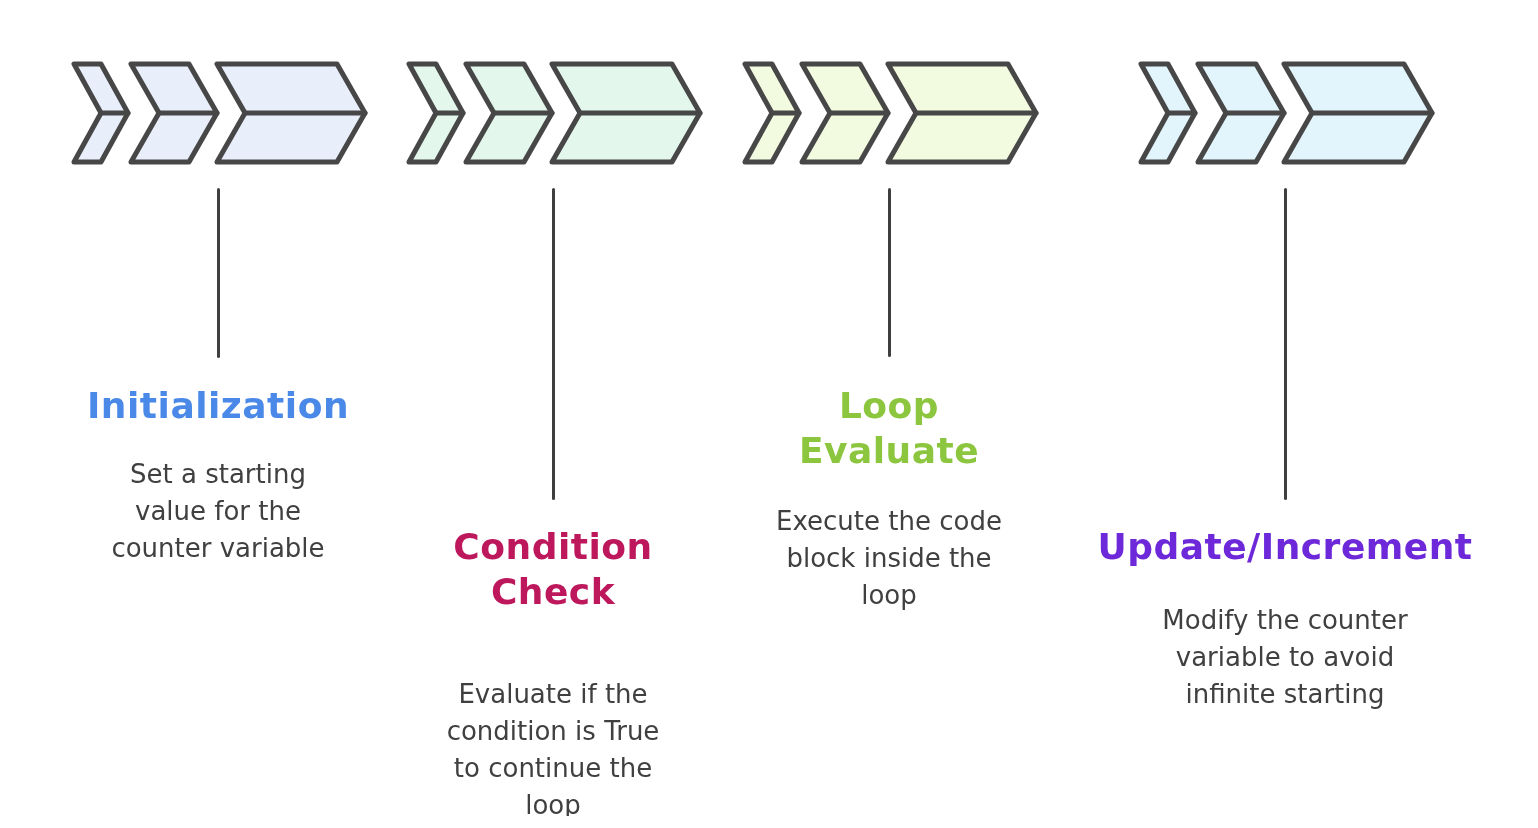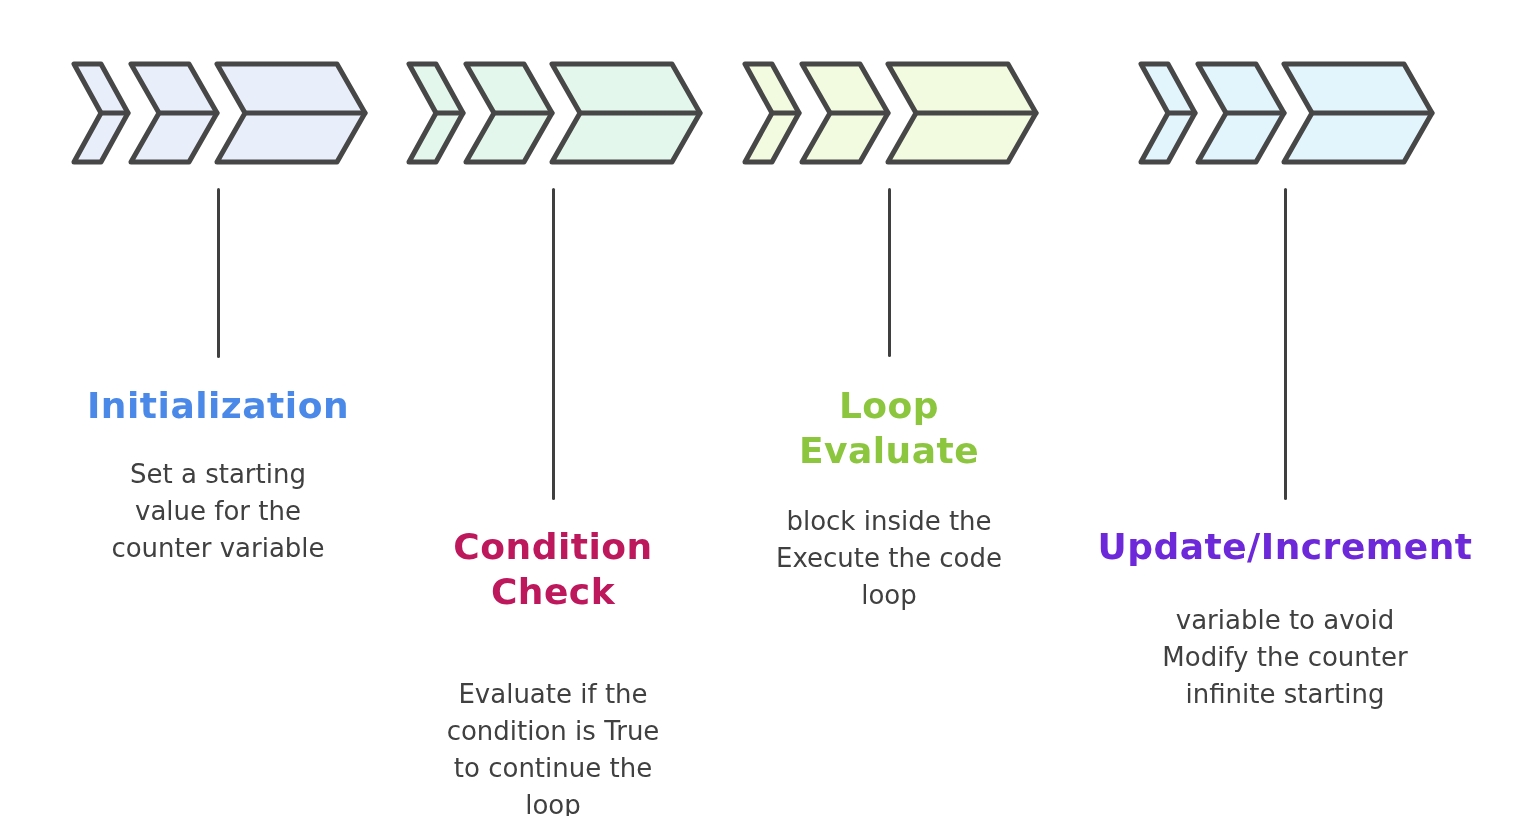--- a/index.html
+++ b/index.html
@@ -141,41 +141,41 @@
         <polygon points="149,6 269,6 297,55 269,104 149,104 177,55"></polygon>
         <line x1="177" y1="55" x2="297" y2="55"></line>
       </g>
     </svg>
     <div class="vline" style="background-color: rgb(63, 63, 63);"></div>
     <h2 class="title" style="color: rgb(140, 198, 62);">
       <span class="tline">Loop</span>
       <span class="tline">Evaluate</span>
     </h2>
     <p class="desc" style="color: rgb(64, 64, 64);">
+      <span class="dline">Execute the code</span>
       <span class="dline">block inside the</span>
-      <span class="dline">Execute the code</span>
       <span class="dline">loop</span>
     </p>
   </div>
 
   <div class="col col4">
     <svg class="chevrons" width="300" height="110" viewBox="0 0 300 110">
       <g class="chev" fill="#e2f5fc" stroke="#474747">
         <polygon points="6,6 33,6 60,55 33,104 6,104 33,55"></polygon>
         <line x1="33" y1="55" x2="60" y2="55"></line>
         <polygon points="63,6 121,6 149,55 121,104 63,104 91,55"></polygon>
         <line x1="91" y1="55" x2="149" y2="55"></line>
         <polygon points="149,6 269,6 297,55 269,104 149,104 177,55"></polygon>
         <line x1="177" y1="55" x2="297" y2="55"></line>
       </g>
     </svg>
     <div class="vline" style="background-color: rgb(63, 63, 63);"></div>
     <h2 class="title" style="color: #6d28d9;">
       <span class="tline">Update/Increment</span>
     </h2>
     <p class="desc" style="color: rgb(64, 64, 64);">
+      <span class="dline">Modify the counter</span>
       <span class="dline">variable to avoid</span>
-      <span class="dline">Modify the counter</span>
       <span class="dline">infinite starting</span>
     </p>
   </div>
 
 </div>
 
 </body></html>

